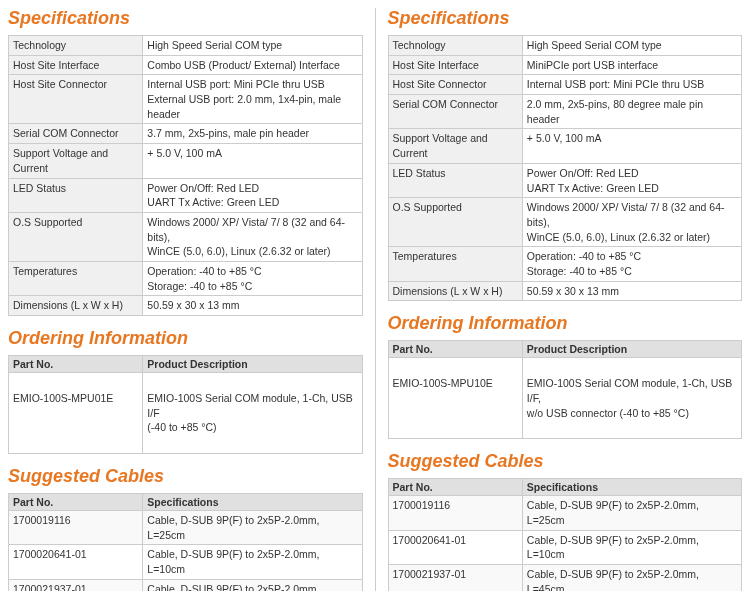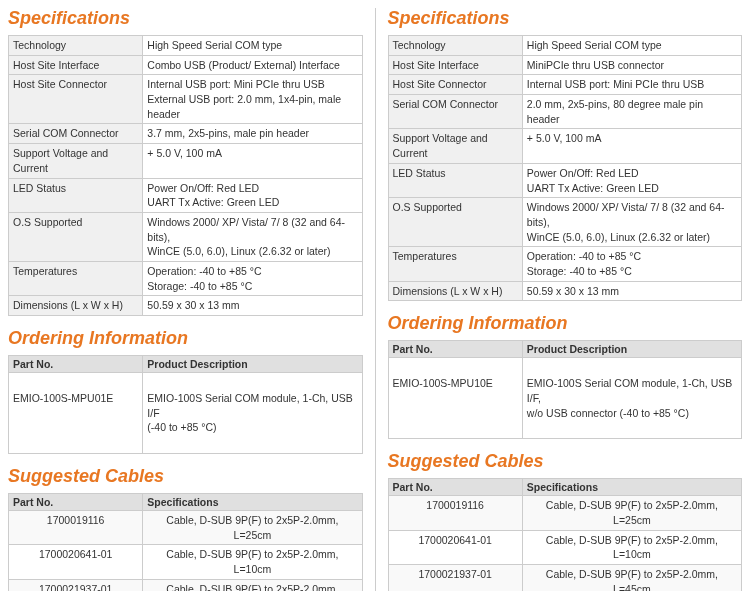--- a/index.html
+++ b/index.html
@@ -80,21 +80,20 @@
       border: 1px solid #ccc;
       padding: 2px 4px;
       text-align: left;
       font-weight: bold;
     }
     table.cables-table td {
       border: 1px solid #ccc;
       padding: 2px 4px;
       vertical-align: top;
       line-height: 1.4;
-      text-align: center;
     }
     table.cables-table tr:nth-child(odd) td {
       background: #f9f9f9;
     }
     table.cables-table tr:nth-child(even) td {
       background: #fff;
     }
   </style>
 </head>
 <body>
@@ -200,21 +199,21 @@
 
     <div class="section-title">Specifications</div>
     <table class="spec-table">
       <tbody id="right-spec-tbody">
           <tr>
             <td>Technology</td>
             <td>High Speed Serial COM type</td>
           </tr>
           <tr>
             <td>Host Site Interface</td>
-            <td>MiniPCIe thru USB connector</td>
+            <td>MiniPCIe port USB interface</td>
           </tr>
           <tr>
             <td>Host Site Connector</td>
             <td>Internal USB port: Mini PCIe thru USB</td>
           </tr>
           <tr>
             <td>Serial COM Connector</td>
             <td>2.0 mm, 2x5-pins, 80 degree male pin header</td>
           </tr>
           <tr>

